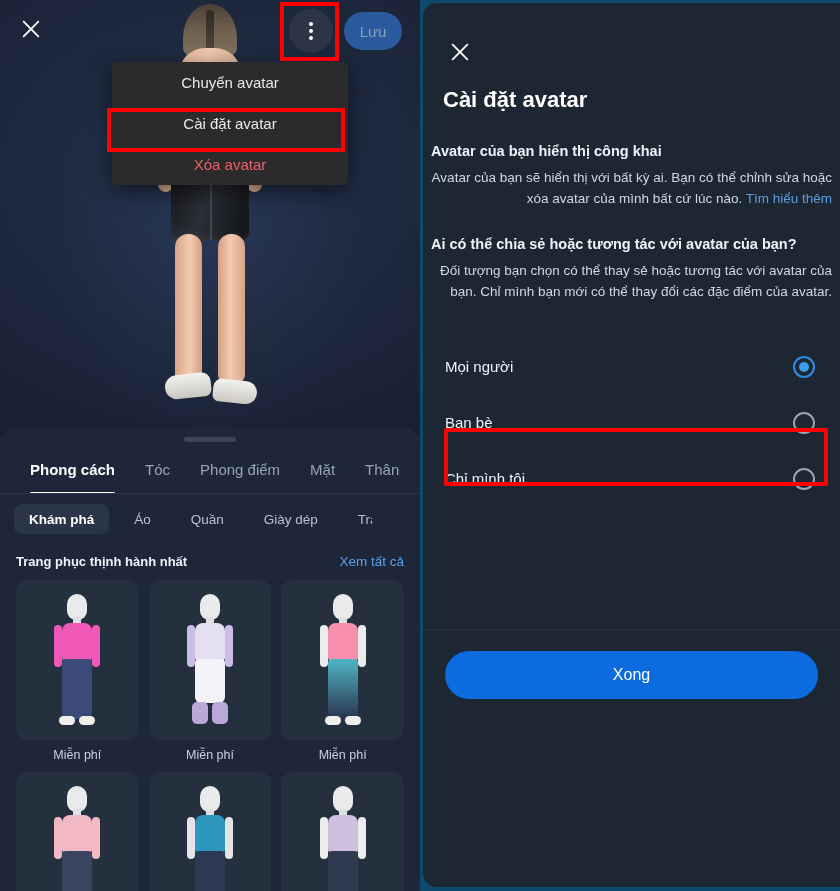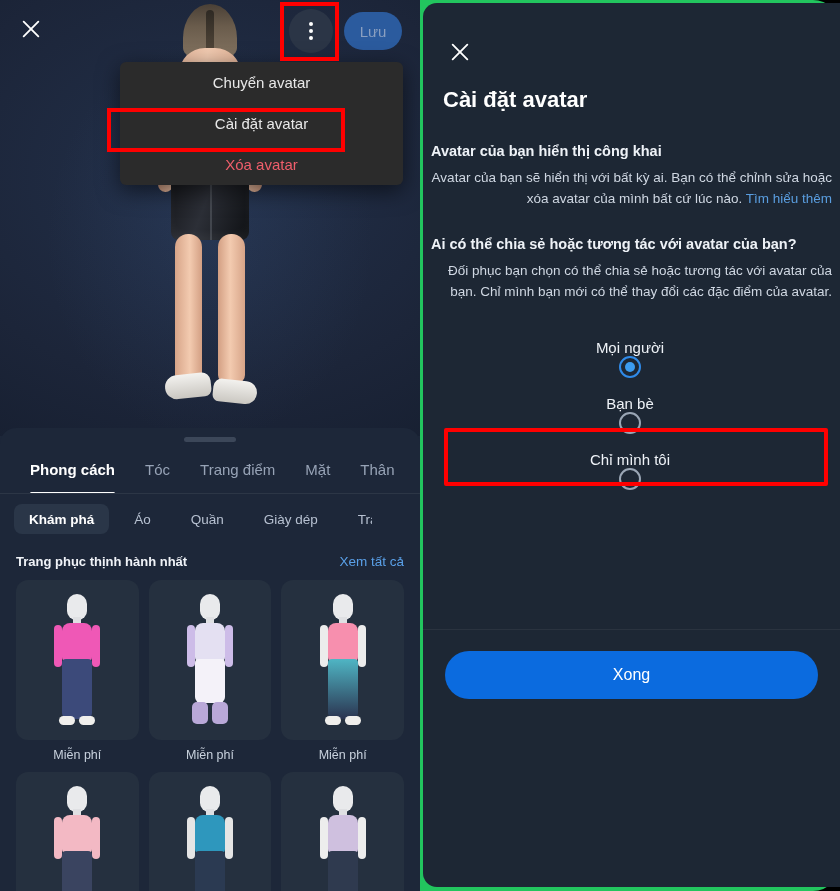--- a/index.html
+++ b/index.html
@@ -2,21 +2,21 @@
 <html><head>
 <meta charset="utf-8">
 <style>
   * { box-sizing: border-box; margin: 0; padding: 0; }
   html, body {
     width: 840px; height: 891px;
     background: #000;
     font-family: "Liberation Sans", sans-serif;
     overflow: hidden;
   }
-  #root { position: relative; width: 840px; height: 891px; background: #22c55e; border-radius: 27px; }
+  #root { position: relative; width: 840px; height: 891px; background: #0c4a6e; }
 
   
   #left-panel {
     position: absolute; left: 0; top: 0; width: 420px; height: 891px;
     background: #1d2739; overflow: hidden;
   }
   .avatar-stage {
     position: absolute; left: 0; top: 0; width: 420px; height: 436px;
     background: radial-gradient(ellipse 120% 90% at 50% 40%, #22304a 0%, #1c2539 55%, #141c2c 100%);
     overflow: hidden;
@@ -70,21 +70,21 @@
 
   .save-btn {
     position: absolute; left: 344px; top: 12px; width: 58px; height: 38px;
     border-radius: 19px; background: #2b5b9e; color: #8a9fc0;
     display:flex; align-items:center; justify-content:center;
     font-size: 15px; cursor: pointer;
   }
 
   
   .ctx-menu {
-    position: absolute; left: 120px; top: 62px; width: 283px;
+    position: absolute; left: 112px; top: 62px; width: 236px;
     background: #2b2b2b; border-radius: 6px; overflow:hidden;
     box-shadow: 0 6px 22px rgba(0,0,0,0.55);
   }
   .ctx-item {
     height: 41px; display:flex; align-items:center; justify-content:center;
     font-size: 15px; color:#e8e8e8; cursor:pointer;
   }
   .ctx-item.danger { color:#ef5e6b; }
 
   
@@ -169,22 +169,22 @@
   }
   .dlg-body { position:absolute; left: 0; top: 140px; width: 417px; }
   .sec { padding: 0 8px; }
   .sec-h { font-size: 14.5px; font-weight:bold; color:#eef2f7; margin-bottom: 9px; }
   .sec-p { font-size: 13.5px; line-height: 1.55; color:#cfd7e2;text-align:right; }
   .sec-p a { color:#5a9ee0; text-decoration:none; cursor:pointer; }
   .gap { height: 26px; }
 
   .opt-list { margin-top: 36px; }
   .opt {
-    position:relative; height: 56px; display:flex; align-items:center; 
-    padding: 0 25px 0 22px; cursor:pointer;flex-direction:column;
+    position:relative; height: 56px; display:flex; align-items:center; justify-content:space-between;
+    padding: 0 25px 0 22px; cursor:pointer;
   }
   .opt-label { font-size: 15px; color:#eef2f7; }
   .radio { width: 22px; height: 22px; border-radius:50%; border: 2px solid #9aa6b5; position:relative; }
   .radio.sel { border-color: #2f8ae8; }
   .radio.sel:after { content:""; position:absolute; left:4px; top:4px; width:10px; height:10px;
     border-radius:50%; background:#3c9cf0; }
 
   .dlg-divider { position:absolute; left:0; top: 626px; width: 417px; height:1px; background: rgba(255,255,255,0.06); }
   .done-btn {
     position:absolute; left: 22px; top: 648px; width: 373px; height: 48px;
@@ -236,21 +236,21 @@
       <div class="ctx-item">Cài đặt avatar</div>
       <div class="ctx-item danger">Xóa avatar</div>
     </div>
 
     <div class="sheet">
       <div class="sheet-handle"></div>
 
       <div class="tabs-main">
         <div class="tab-main active">Phong cách</div>
         <div class="tab-main">Tóc</div>
-        <div class="tab-main">Trang điểm</div>
+        <div class="tab-main">Phong điểm</div>
         <div class="tab-main">Mặt</div>
         <div class="tab-main">Thân</div>
       </div>
 
       <div class="chips">
         <div class="chip active">Khám phá</div>
         <div class="chip">Áo</div>
         <div class="chip">Quần</div>
         <div class="chip">Giày dép</div>
         <div class="chip">Trang phục</div>
@@ -379,21 +379,21 @@
         <div class="sec-h">Avatar của bạn hiển thị công khai</div>
         <div class="sec-p">
           <span>Avatar của bạn sẽ hiển thị với bất kỳ ai. Bạn có thể chỉnh sửa hoặc xóa avatar của mình bất cứ lúc nào. </span><a>Tìm hiểu thêm</a>
         </div>
       </div>
 
       <div class="gap"></div>
 
       <div class="sec">
         <div class="sec-h">Ai có thể chia sẻ hoặc tương tác với avatar của bạn?</div>
-        <div class="sec-p">Đối phục bạn chọn có thể chia sẻ hoặc tương tác với avatar của bạn. Chỉ mình bạn mới có thể thay đổi các đặc điểm của avatar.</div>
+        <div class="sec-p">Đối tượng bạn chọn có thể thay sẻ hoặc tương tác với avatar của bạn. Chỉ mình bạn mới có thể thay đổi các đặc điểm của avatar.</div>
       </div>
 
       <div class="opt-list">
         <div class="opt">
           <span class="opt-label">Mọi người</span>
           <span class="radio sel"></span>
         </div>
         <div class="opt">
           <span class="opt-label">Bạn bè</span>
           <span class="radio"></span>

